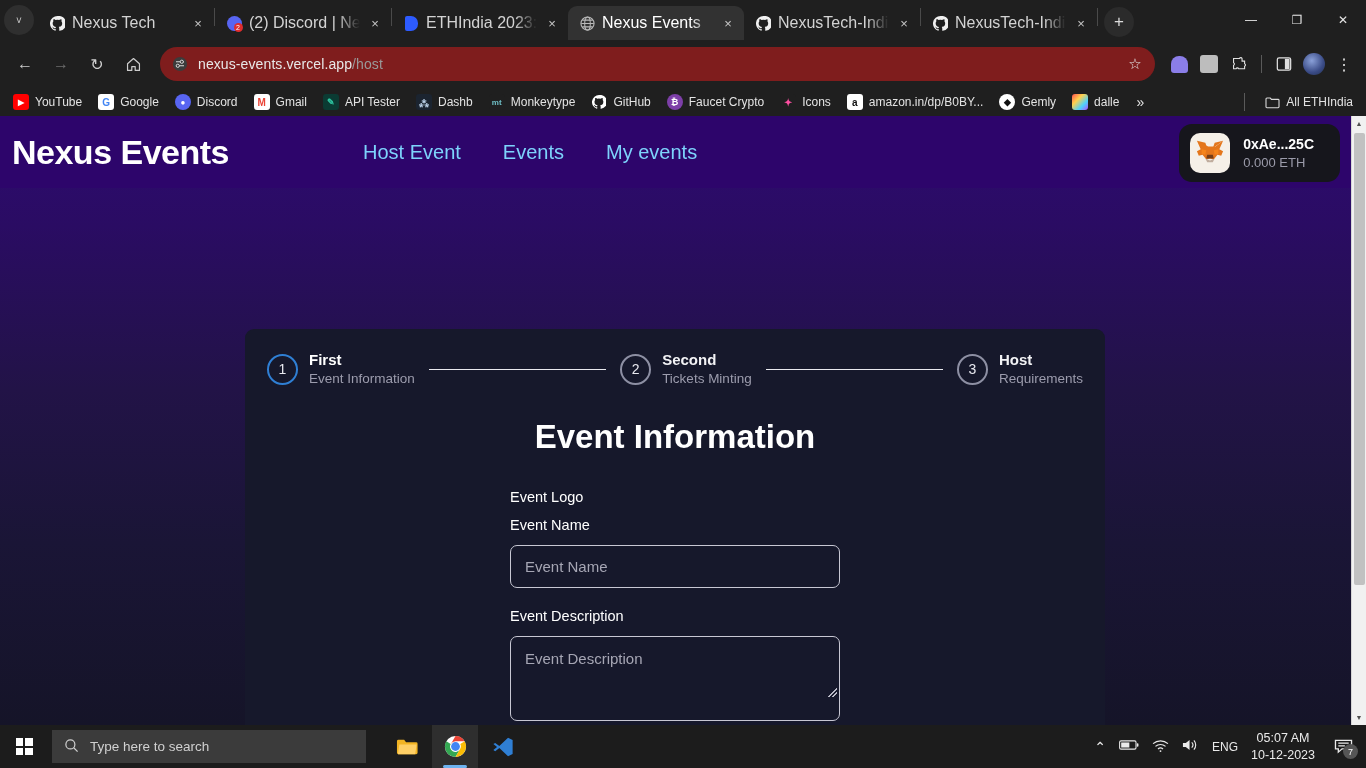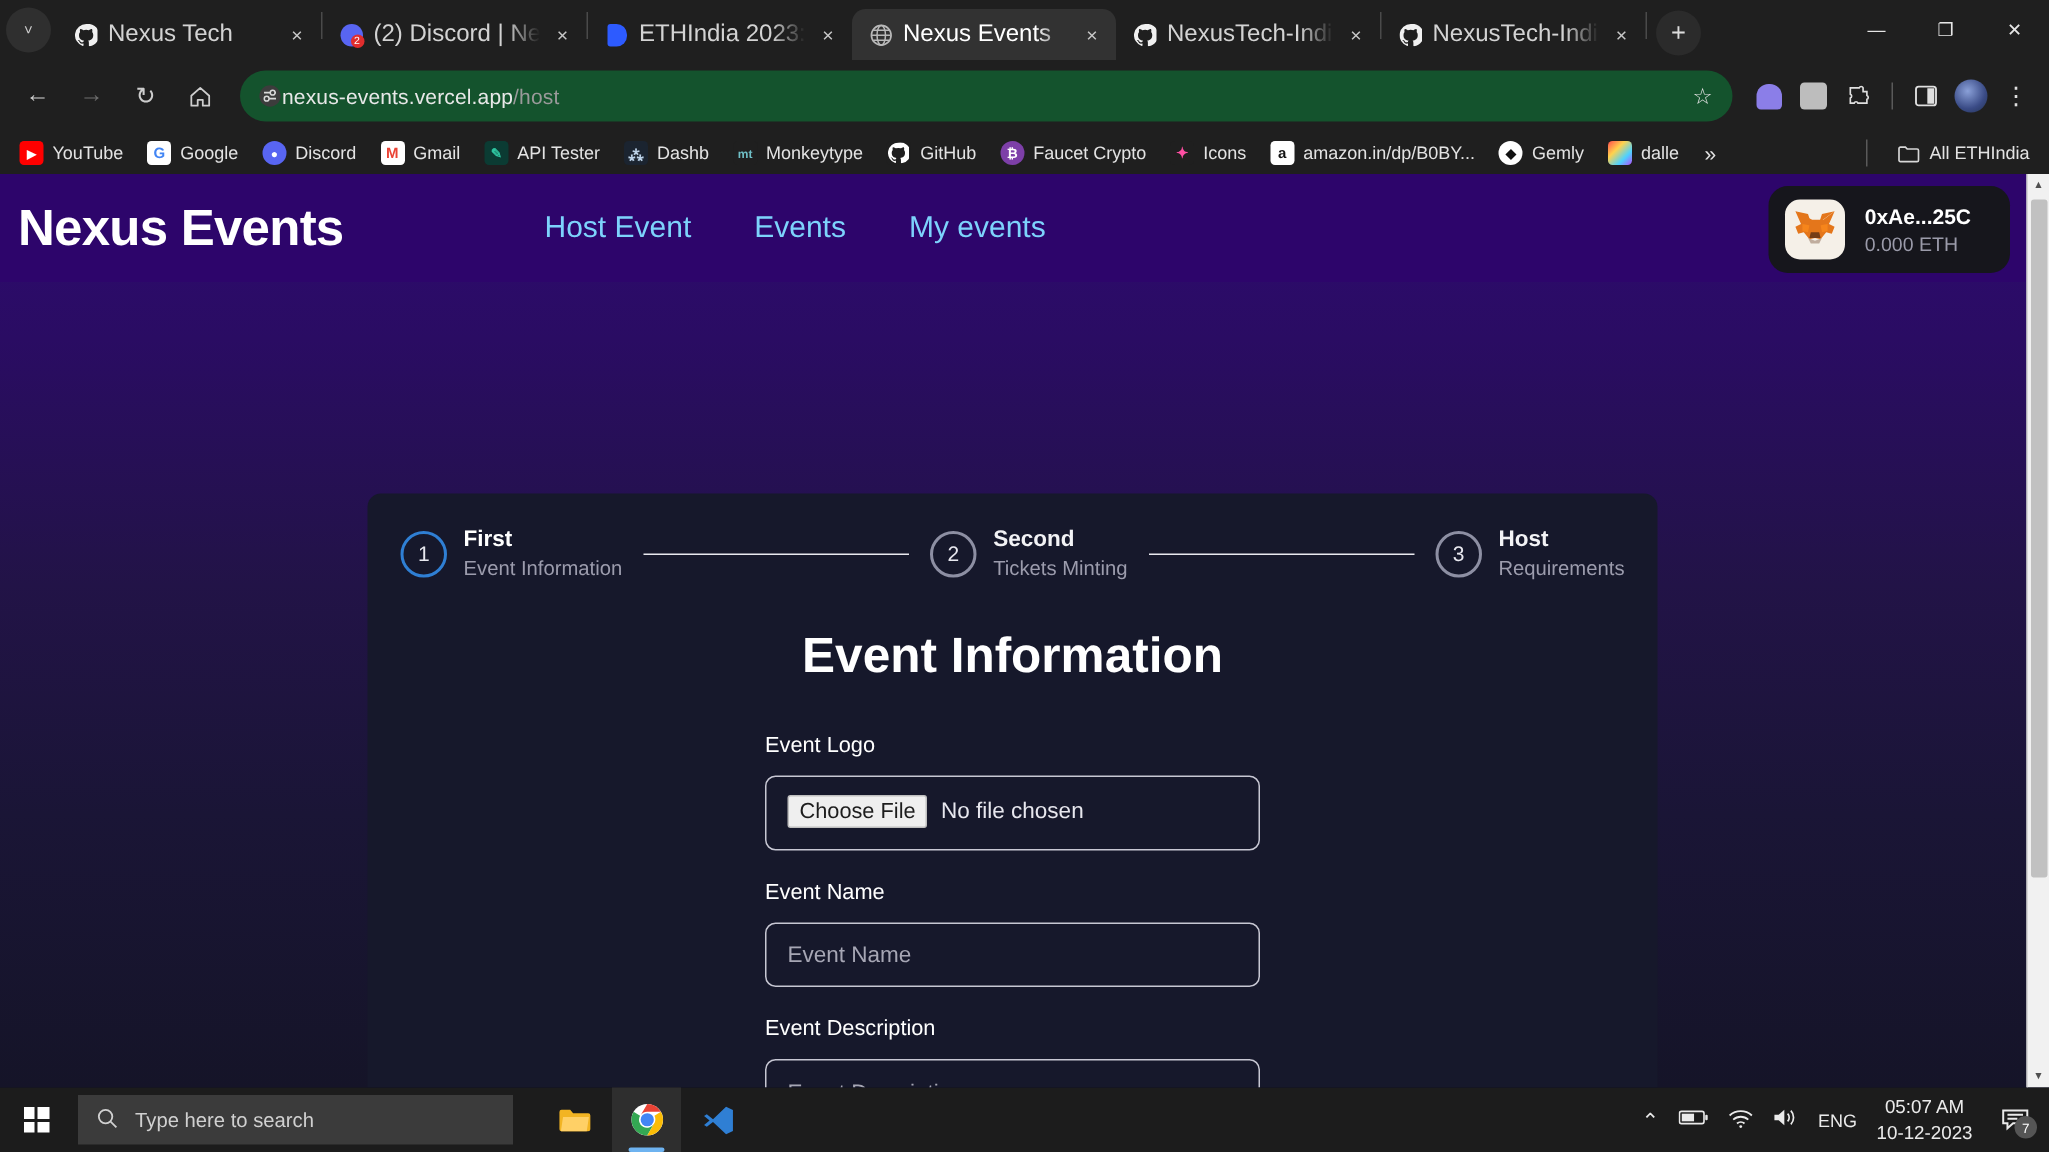--- a/index.html
+++ b/index.html
@@ -47,23 +47,23 @@
     background: #2b2b2b; color: #dcdcdc; font-size: 17px; flex:none;
     display: flex; align-items: center; justify-content: center;
   }
   .wincontrols { position: absolute; right: 0; top: 0; height: 40px; display: flex; align-items: center; }
   .wincontrols div { width: 46px; height: 40px; display: flex; align-items: center; justify-content: center; color: #e6e6e6; font-size: 12px; }
 
   .toolbar { height: 48px; background: #1f1f1f; display: flex; align-items: center; padding: 0 8px; gap: 2px; }
   .tbtn { width: 34px; height: 34px; border-radius: 50%; display: flex; align-items: center; justify-content: center; color: #cdcdcd; flex:none;}
   .tbtn.dim { color: #6d6d6d; }
   .omnibox {
-    flex: 1 1 auto; height: 34px; background: #14532d; border-radius: 17px;
+    flex: 1 1 auto; height: 34px; background: #7f1d1d; border-radius: 17px;
     display: flex; align-items: center; padding: 0 6px 0 12px; margin: 0 8px;
-    color: #e8e8e8; font-size: 14px; 
+    color: #e8e8e8; font-size: 14px; gap: 10px;
   }
   .omnibox .url { flex: 1 1 auto; white-space: nowrap; overflow: hidden; letter-spacing: .1px;}
   .omnibox .url .path { color: #9a9a9a; }
   .star { width: 28px; height: 28px; display:flex; align-items:center; justify-content:center; color:#e2e2e2; font-size: 15px;}
   .ext-icons { display: flex; align-items: center; gap: 2px; }
   .ext { width: 28px; height: 28px; border-radius: 4px; display: flex; align-items: center; justify-content: center; font-size: 14px; }
   .vsep { width: 1px; height: 18px; background: #5a5a5a; margin: 0 6px; }
 
   .bookmarks { height: 28px; background: #1f1f1f; display: flex; align-items: center; padding: 0 6px; gap: 2px; position: relative; overflow: hidden;}
   .bm { display: flex; align-items: center; gap: 6px; padding: 3px 7px; border-radius: 5px; color: #e3e3e3; font-size: 12px; white-space: nowrap; flex: none;}
@@ -153,21 +153,21 @@
   }
   .pagescroll .arrow { height: 15px; display: flex; align-items: center; justify-content: center; color: #505050; font-size: 7px; }
   .pagescroll .thumb { position: absolute; top: 17px; left: 2px; width: 11px; height: 452px; background: #c1c1c1; border-radius: 2px; }
 
   
   .taskbar { width: 1366px; height: 43px; background: #1c1c1c; display: flex; align-items: center; }
   .start { width: 48px; height: 43px; display: flex; align-items: center; justify-content: center; }
   .winlogo { width: 17px; height: 17px; display: grid; grid-template-columns: 1fr 1fr; grid-template-rows: 1fr 1fr; gap: 2px; }
   .winlogo i { background: #fff; display: block; }
   .searchbox {
-    width: 290px; height: 33px; background: #3b3b3b;
+    width: 314px; height: 33px; background: #3b3b3b;
     display: flex; align-items: center; gap: 11px; padding: 0 12px;
     color: #d0d0d0; font-size: 13.5px; margin-left: 4px;
   }
   .tbapps { display: flex; align-items: center; gap: 2px; margin-left: 18px; }
   .tbapp { width: 46px; height: 43px; display: flex; align-items: center; justify-content: center; position: relative; }
   .tbapp.active { background: #2e2e2e; }
   .tbapp.active:after { content:""; position:absolute; bottom:0; left: 11px; right: 11px; height: 3px; background:#6eb3f0; border-radius: 2px;}
   .tray { margin-left: auto; display: flex; align-items: center; gap: 13px; padding-right: 8px; color: #eaeaea; font-size: 12px; }
   .tray .clock { text-align: center; line-height: 1.32; font-size: 12.5px; }
   .tray .notif { position: relative; width: 30px; height: 43px; display:flex; align-items:center; justify-content:center;}
@@ -433,24 +433,20 @@
             <div class="ssub">Requirements</div>
           </div>
         </div>
       </div>
 
       <div class="formtitle">Event Information</div>
 
       <div class="form">
 
         <div class="flabel">Event Logo</div>
-        <div class="filebox">
-          <button class="filebtn">Choose File</button>
-          <span class="filetext">No file chosen</span>
-        </div>
 
         <div class="flabel">Event Name</div>
         <input class="finput" type="text" placeholder="Event Name" style="">
 
         <div class="flabel">Event Description</div>
         <div class="resize-grip">
           <textarea class="finput" placeholder="Event Description" style=""></textarea>
         </div>
 
       </div>

